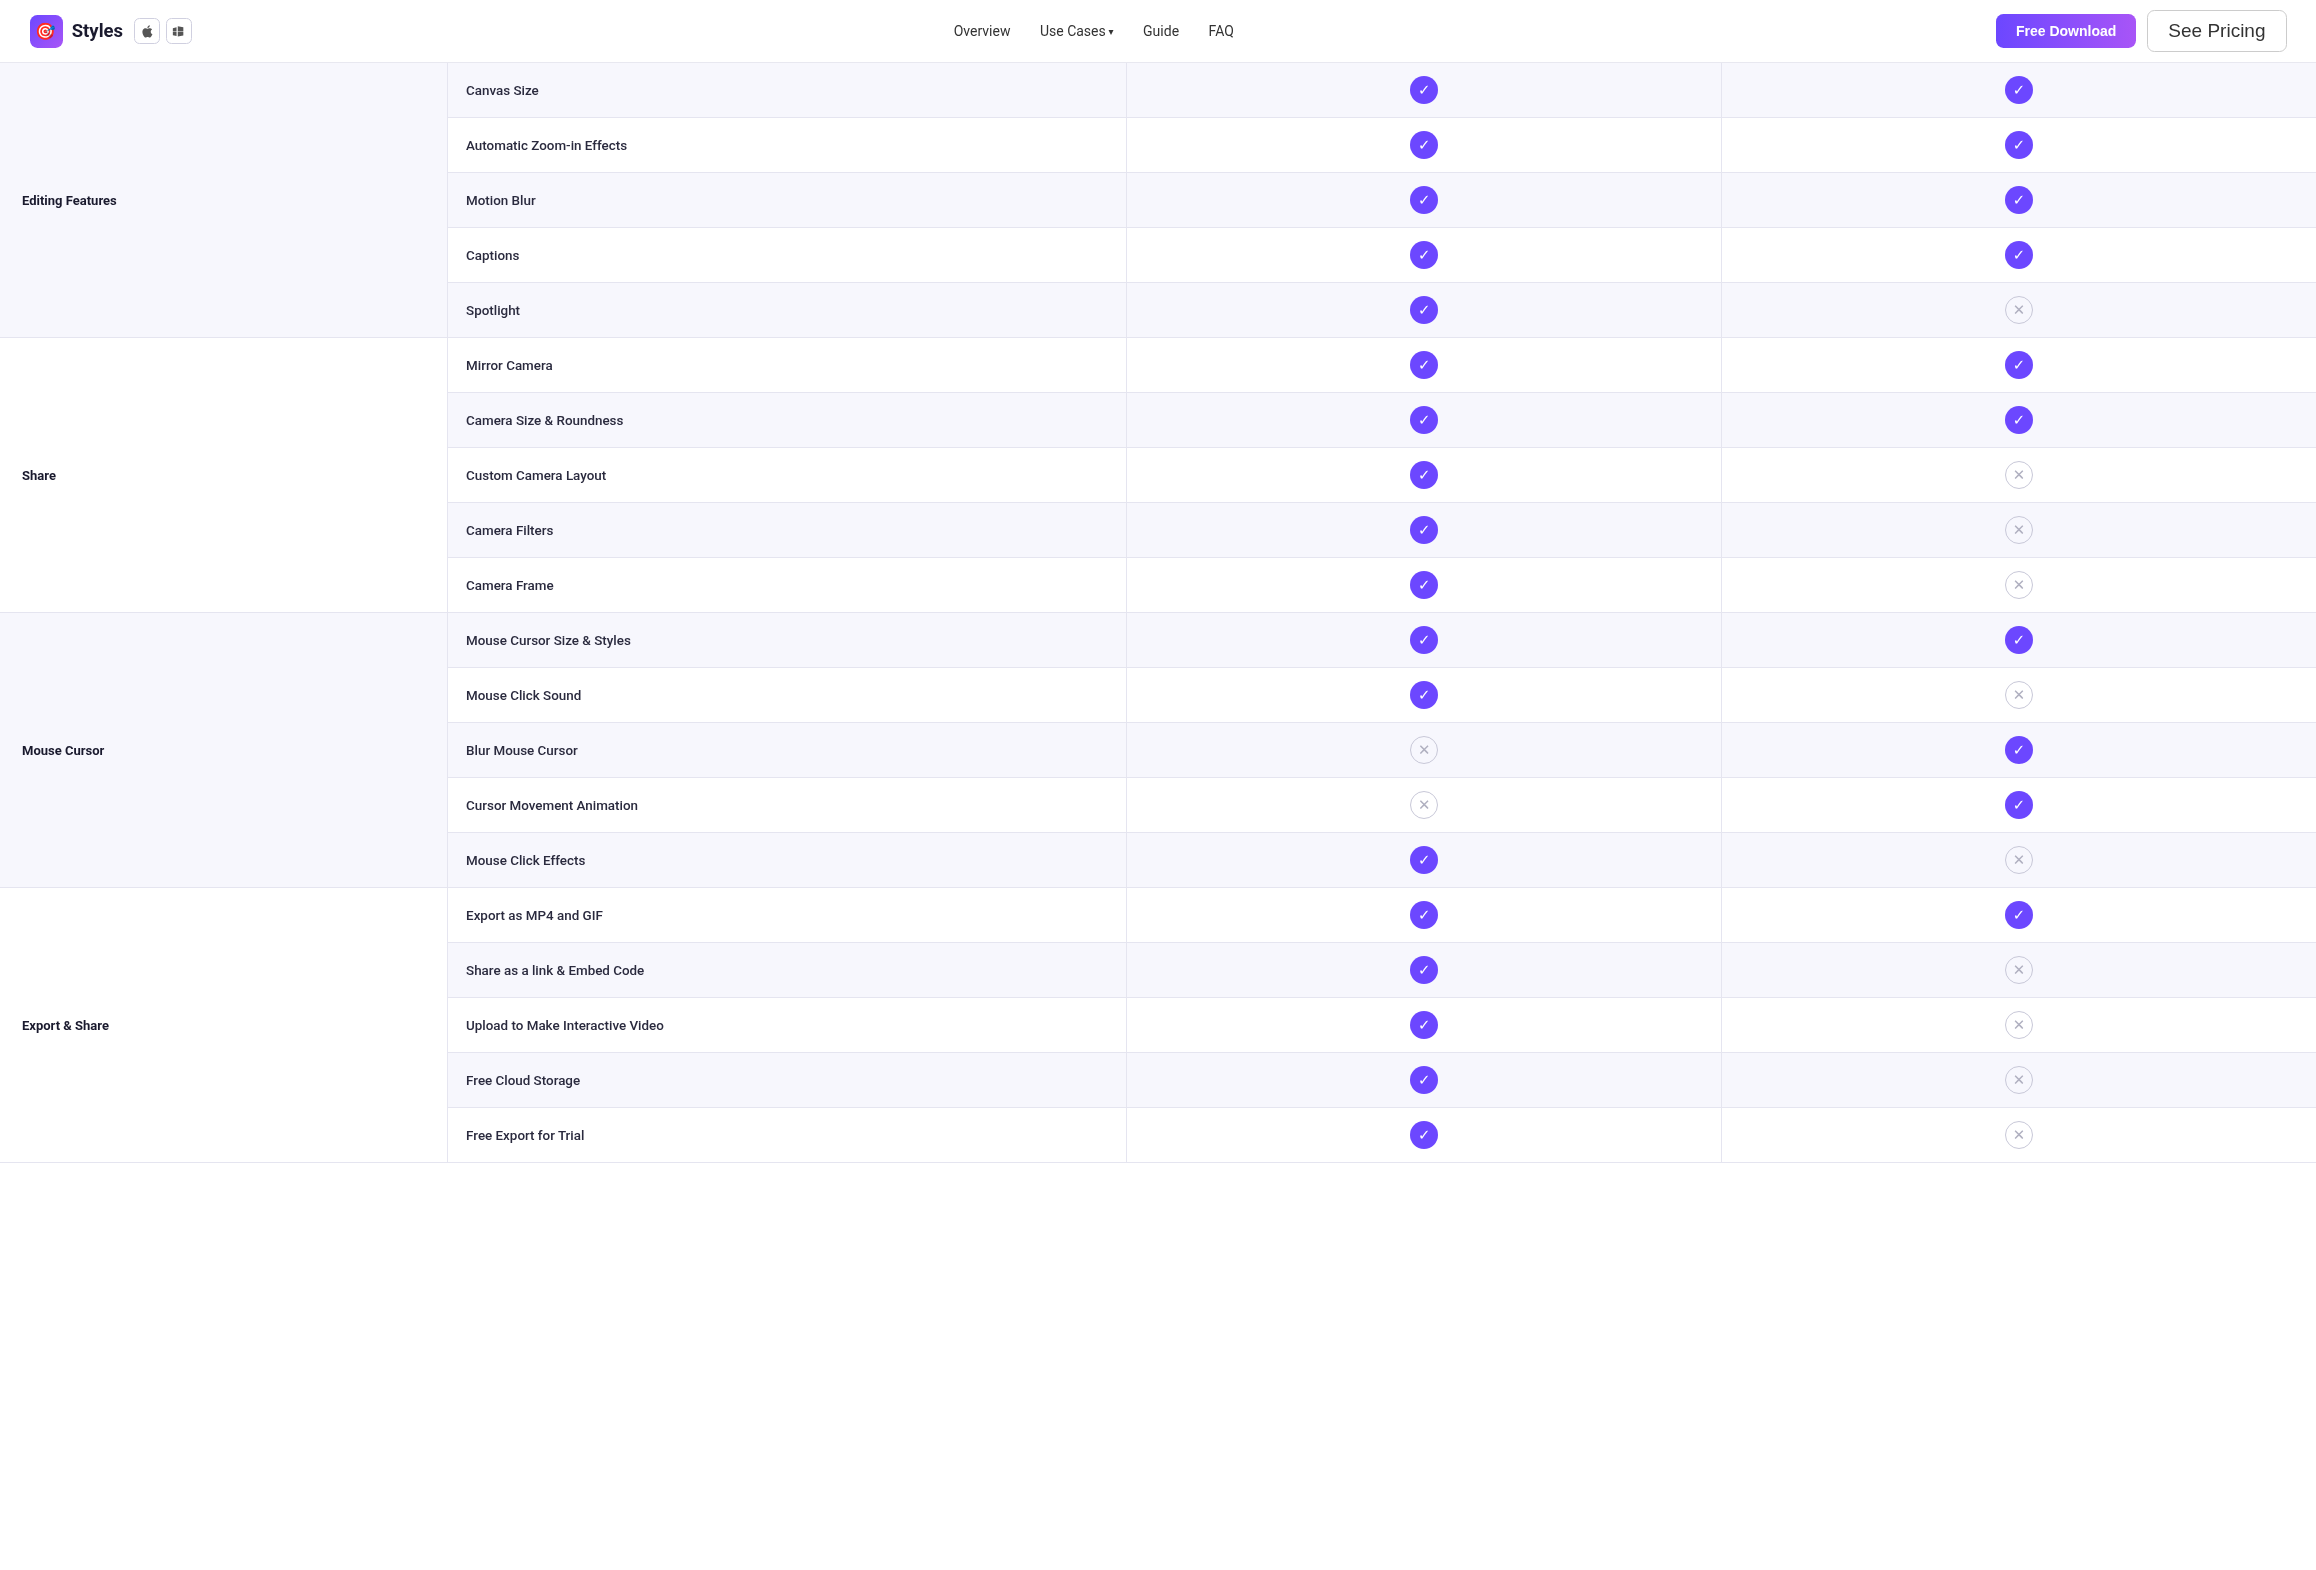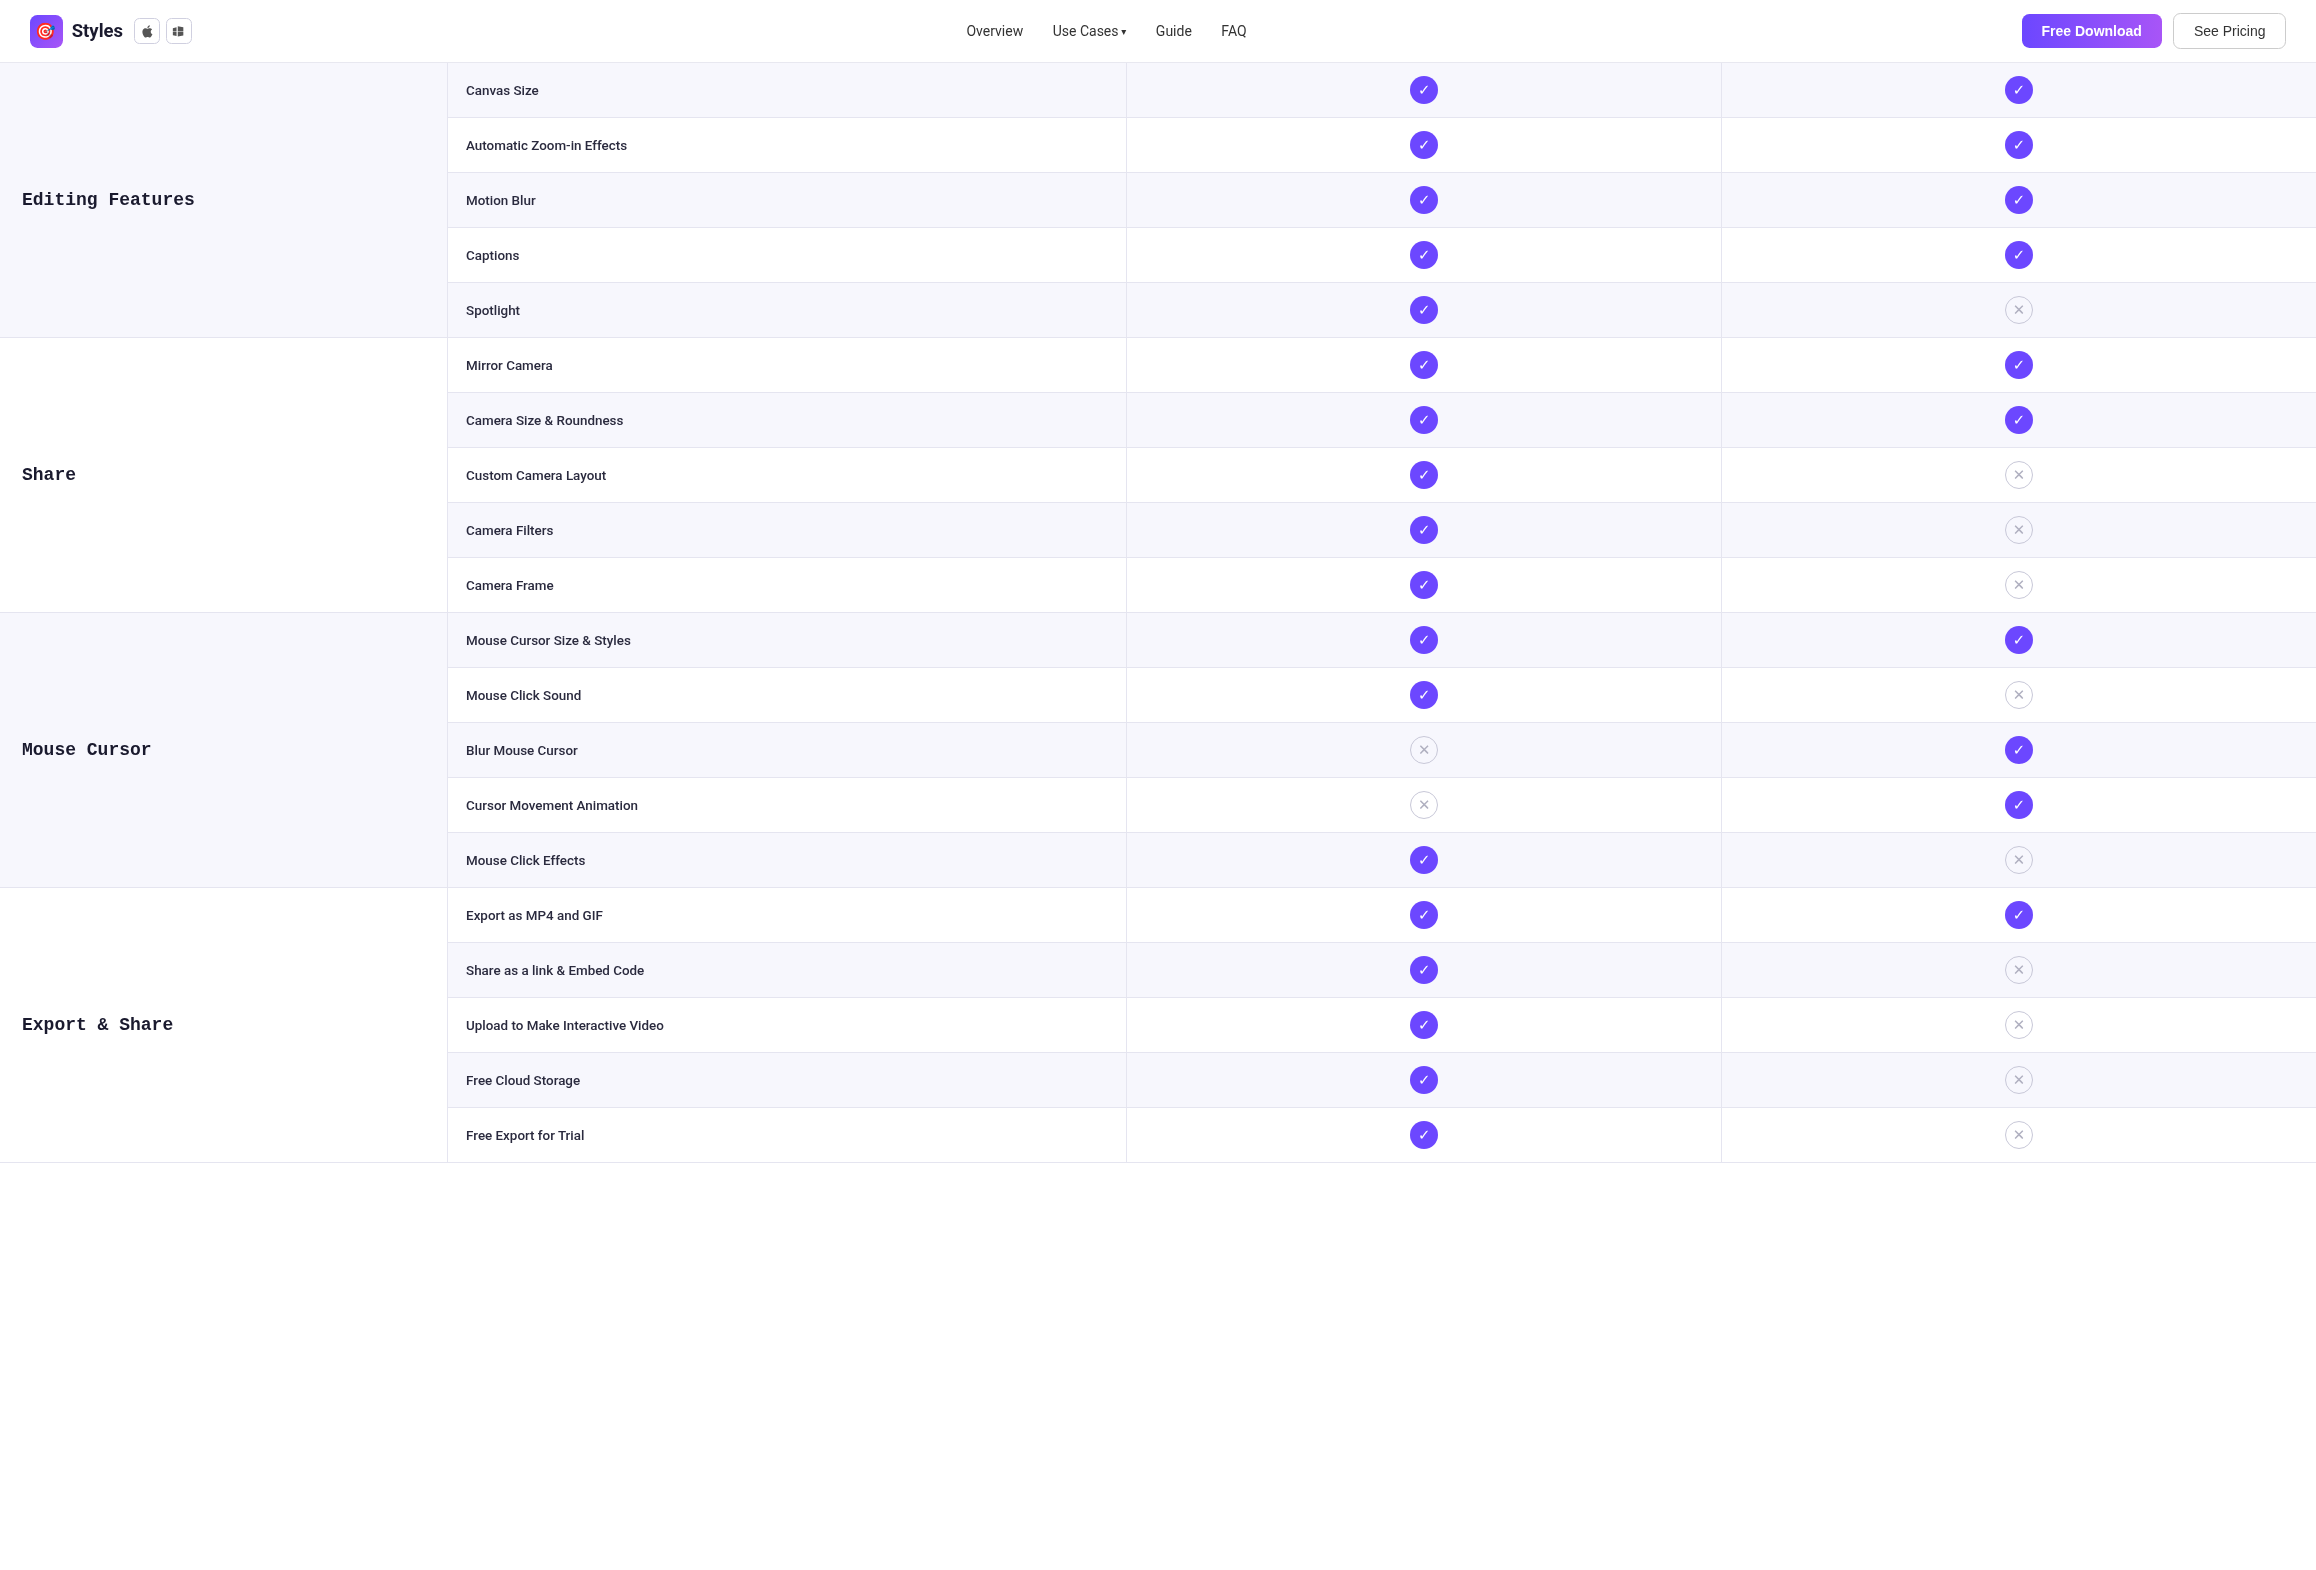--- a/index.html
+++ b/index.html
@@ -18,43 +18,43 @@
     .nav-links { display: flex; align-items: center; gap: 29.5px; font-size: 14px; color: #333; }
     .nav-links a { text-decoration: none; color: #333; display: flex; align-items: center; gap: 3.7px; }
     .nav-actions { display: flex; align-items: center; gap: 11px; }
     .btn-free-download {
       background: linear-gradient(90deg, #6c47ff, #a855f7);
       color: #fff; border: none; border-radius: 7.4px;
       padding: 9.2px 20px; font-size: 14px; font-weight: 600; cursor: pointer;
     }
     .btn-see-pricing {
       background: #fff; color: #333; border: 1.4px solid #ccc;
-      border-radius: 7.4px; padding: 9.2px 20px; font-size: 14px; font-weight: 500; cursor: pointer;
+      border-radius: 7.4px; padding: 9.2px 20px; font-size: 19px; font-weight: 500; cursor: pointer;
     }
 
     
     .table-wrapper { width: 100%; overflow-x: auto; }
     table { width: 100%; border-collapse: collapse; min-width: 646px; }
 
     
     col.cat-col { width: 194px; }
     col.feat-col { width: 295px; }
     col.pro-col { width: 258px; }
     col.other-col { width: 258px; }
 
     tbody tr { border-bottom: 0.9px solid #e5e5f0; }
     tbody tr:nth-child(odd) { background: #f7f7fd; }
     tbody tr:nth-child(even) { background: #ffffff; }
 
     td { padding: 0; vertical-align: middle; }
 
     .cat-cell {
       padding: 14.8px 22px;
-      font-weight: 700; font-size: 18px; color: #1a1a2e;
-      vertical-align: middle; text-align: left; font-family: Liberation Mono, monospace;
+      font-weight: 700; font-size: 13px; color: #1a1a2e;
+      vertical-align: middle; text-align: left;
     }
     .feat-cell {
       padding: 14.8px 18.5px;
       font-size: 13.4px; color: #2a2a3e; font-weight: 500;
       border-left: 0.9px solid #e5e5f0;
     }
     .check-cell {
       text-align: center; vertical-align: middle;
       border-left: 0.9px solid #e5e5f0;
       padding: 13px 18.5px;

